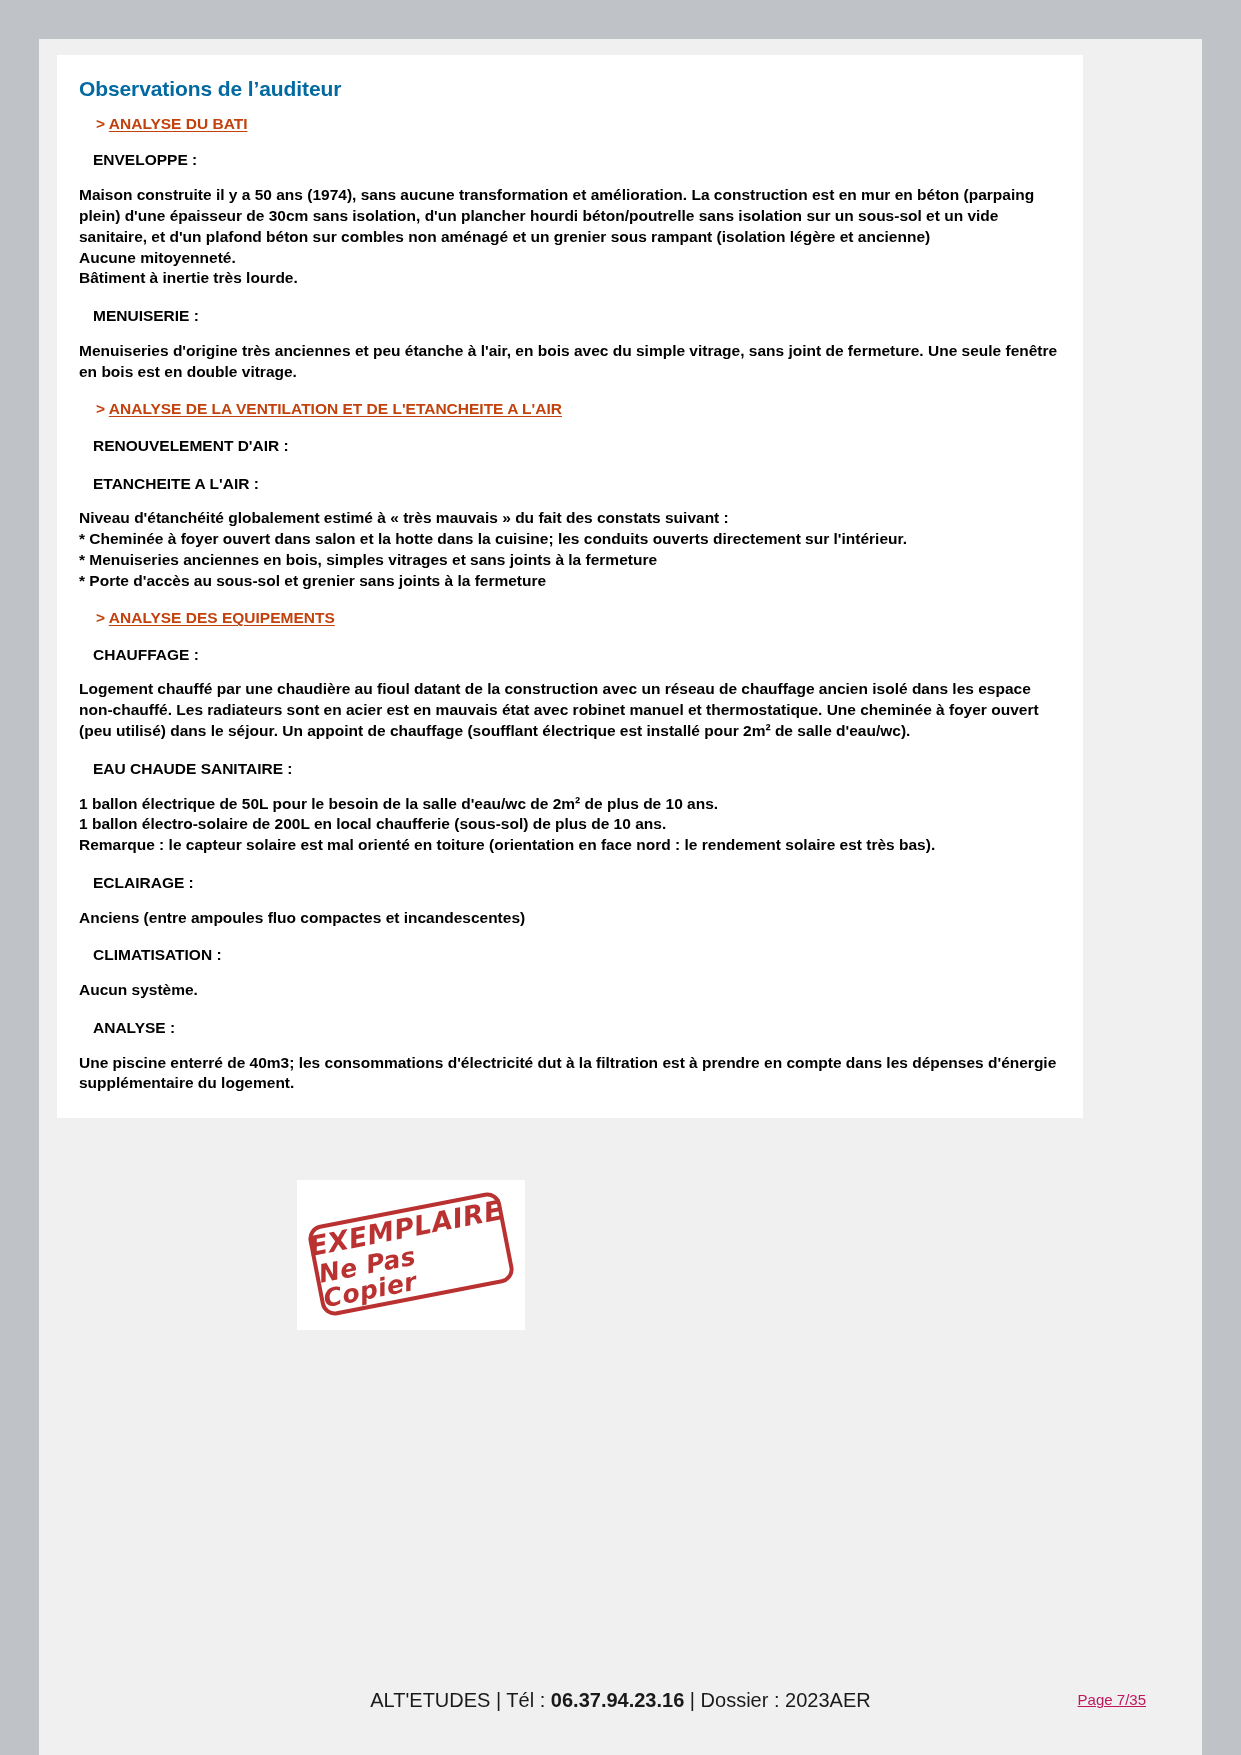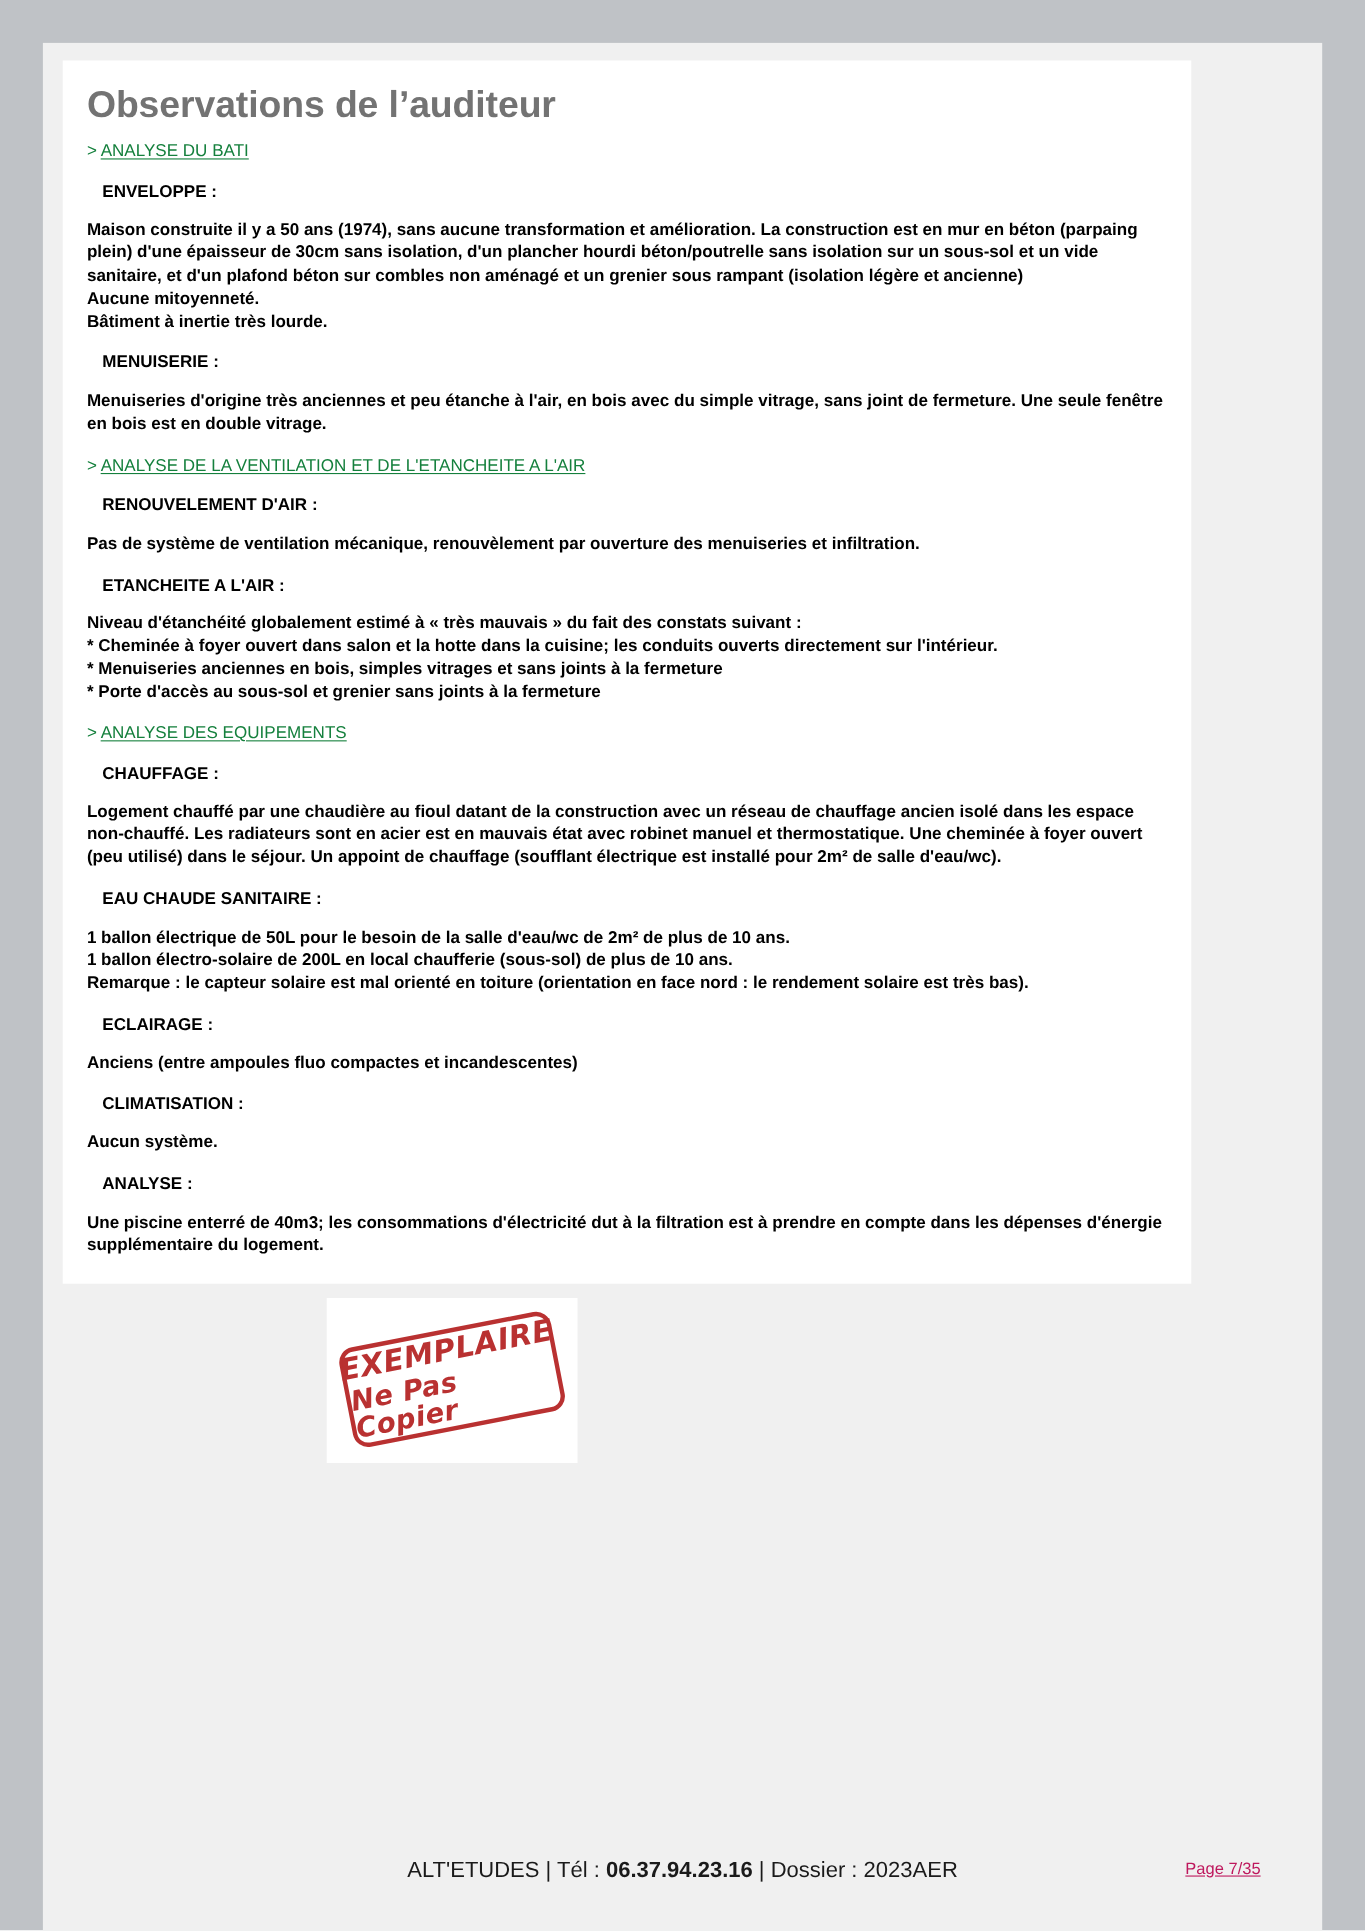--- a/index.html
+++ b/index.html
@@ -37,33 +37,33 @@
     position: absolute;
     left: 18px;
     top: 16px;
     width: 1026px;
     background: #ffffff;
     box-sizing: border-box;
     padding: 22px 18px 24px 22px;
   }
 
   .doc-title {
-    font-size: 34px;
-    font-weight: bold;
-    color: #737373;
+    font-size: 21px;
+    font-weight: bold;
+    color: #0369a1;
     letter-spacing: -0.1px;
     margin: 0 0 14px 0;
     line-height: 1.1;
   }
 
   .section-head {
     font-size: 15.5px;
-    font-weight: normal;
-    color: #15803d;
-    margin: 0 0 17px 0;
+    font-weight: bold;
+    color: #c2410c;
+    margin: 0 0 17px 17px;
     line-height: 1.25;
   }
   .section-head .u {
     text-decoration: underline;
     text-underline-offset: 2px;
   }
 
   .block {
     margin: 0 0 17px 0;
   }
@@ -182,21 +182,20 @@
         <p class="sub-head">MENUISERIE :</p>
         <p class="para">Menuiseries d'origine très anciennes et peu étanche à l'air, en bois avec du simple vitrage, sans joint de fermeture. Une seule fenêtre en bois est en double vitrage.</p>
       </div>
 
       <div class="section-head">
         <span>&gt; </span><span class="u">ANALYSE DE LA VENTILATION ET DE L'ETANCHEITE A L'AIR</span>
       </div>
 
       <div class="block">
         <p class="sub-head">RENOUVELEMENT D'AIR :</p>
-        <p class="para">Pas de système de ventilation mécanique, renouvèlement par ouverture des menuiseries et infiltration.</p>
       </div>
 
       <div class="block">
         <p class="sub-head">ETANCHEITE A L'AIR :</p>
         <p class="para">Niveau d'étanchéité globalement estimé à « très mauvais » du fait des constats suivant :</p>
         <p class="para">* Cheminée à foyer ouvert dans salon et la hotte dans la cuisine; les conduits ouverts directement sur l'intérieur.</p>
         <p class="para">* Menuiseries anciennes en bois, simples vitrages et sans joints à la fermeture</p>
         <p class="para">* Porte d'accès au sous-sol et grenier sans joints à la fermeture</p>
       </div>
 

